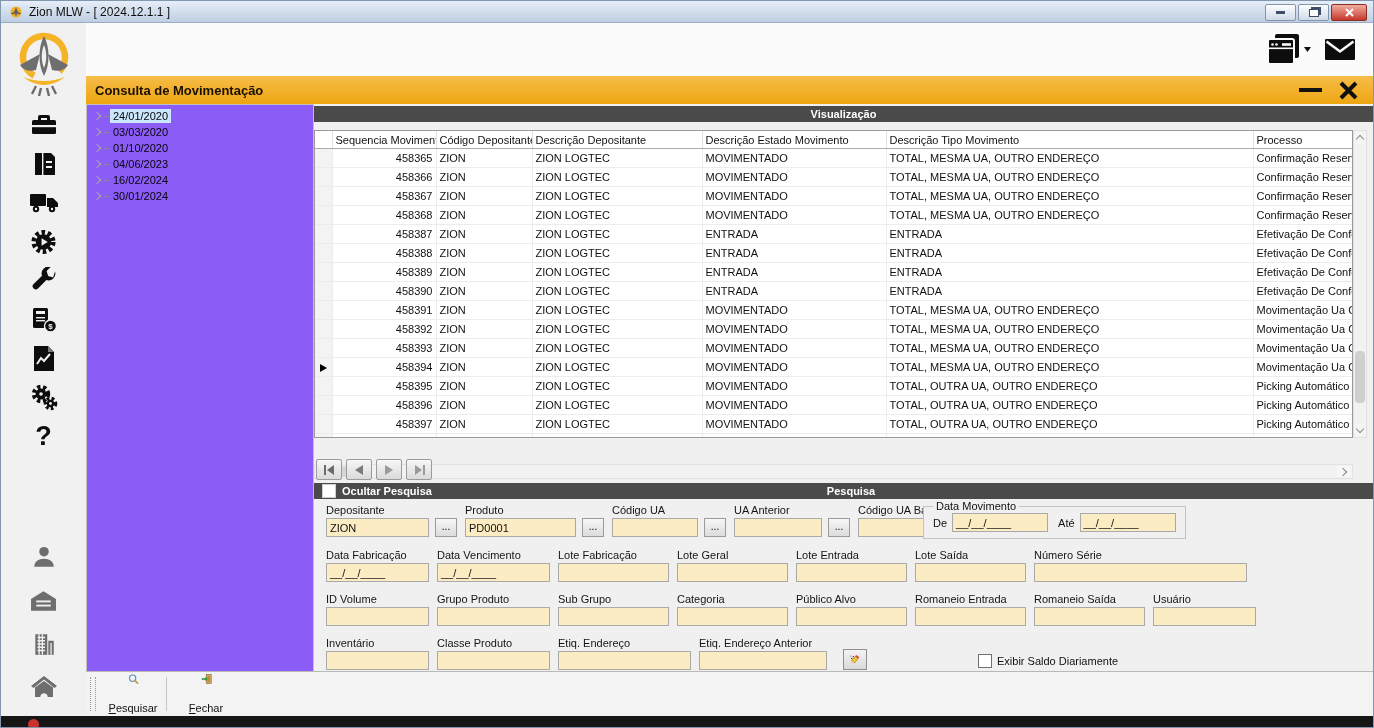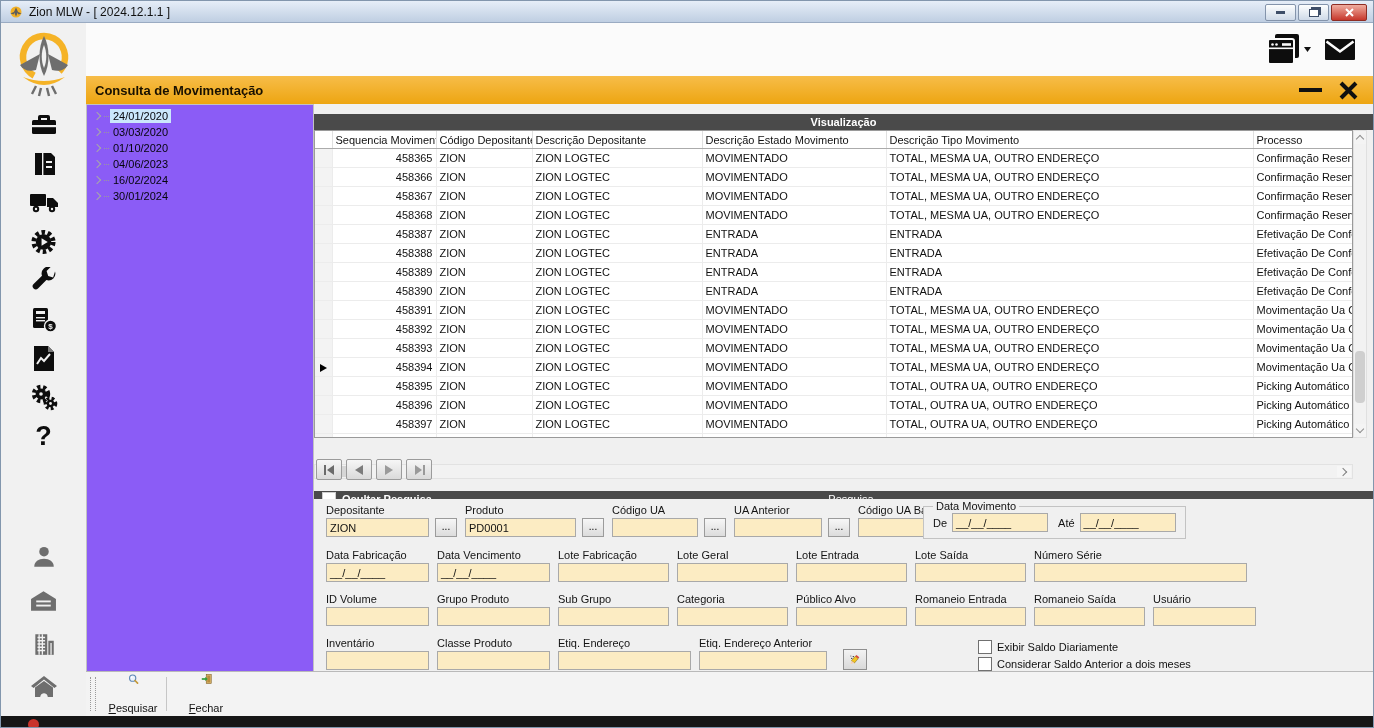--- a/index.html
+++ b/index.html
@@ -45,21 +45,21 @@
     border:1px solid #c2c2c2;box-sizing:border-box;padding-top:3px;}
   .tree-item{height:16px;display:flex;align-items:center;cursor:pointer;}
   .chev{width:5px;height:5px;border-right:1.6px solid #a8a8a8;border-top:1.6px solid #a8a8a8;
     transform:rotate(45deg);margin:0 4px 0 7px;flex:none;}
   .dotdash{width:5px;border-top:1px dotted #9a9a9a;margin-right:1px;flex:none;}
   .tree-label{padding:1px 3px;color:#05050a;}
   .tree-label.selected{background:#cbe7fc;}
 
   
   .rightpanel{position:absolute;left:313px;top:103px;right:0;bottom:55px;background:#f0f0f0;}
-  .darkbar{background:#4a4a4a;color:#fff;font-weight:bold;height:16px;display:flex;align-items:center;margin-top:8px;}
+  .darkbar{background:#4a4a4a;color:#fff;font-weight:bold;height:16px;display:flex;align-items:center;}
   .vizbar{position:absolute;top:2px;left:0;right:0;justify-content:center;}
   .gridwrap{position:absolute;top:26px;left:0;width:1053px;height:308px;}
   .table-zone{position:absolute;left:0;top:0;width:1039px;height:308px;background:#fff;
     border:1px solid #9a9a9a;box-sizing:border-box;overflow:hidden;}
   table.grid{border-collapse:collapse;table-layout:fixed;width:1038px;}
   table.grid th{font-weight:normal;text-align:left;height:17px;padding:0 3px;
     border-bottom:1px solid #ababab;border-right:1px solid #e0e0e0;background:#fff;
     white-space:nowrap;overflow:hidden;}
   table.grid td{height:18px;padding:0 3px;border-bottom:1px solid #ececec;border-right:1px solid #ececec;
     white-space:nowrap;overflow:hidden;}
@@ -85,41 +85,41 @@
 
   
   .pager{position:absolute;top:355px;left:2px;display:flex;gap:4px;}
   .nav-btn{width:26px;height:21px;background:linear-gradient(#f6f6f6,#dadada);
     border:1px solid #9b9b9b;border-radius:2px;display:flex;align-items:center;justify-content:center;cursor:pointer;padding:0;}
 
   
   .searchbar{position:absolute;top:379px;left:0;right:0;}
   .hide-box{display:flex;align-items:center;gap:6px;margin-left:8px;}
   .cbx{width:12px;height:12px;background:#fff;border:1px solid #cfcfcf;flex:none;cursor:pointer;}
-  .pesq-title{position:absolute;left:15px;right:0;text-align:center;font-weight:normal;}
+  .pesq-title{position:absolute;left:15px;right:0;text-align:center;font-weight:bold;}
 
   
   .formarea{position:absolute;top:395px;left:0;right:0;bottom:0;background:#f0f0f0;}
   .f-row{position:absolute;display:flex;gap:8px;align-items:flex-end;}
   .field{display:flex;flex-direction:column;}
   .f-label{margin-bottom:2px;white-space:nowrap;color:#141414;}
   .f-box{height:17px;border:1px solid #a9a9a9;background:#fcecc3;display:flex;align-items:center;
     padding:0 3px;box-sizing:content-box;overflow:hidden;white-space:nowrap;cursor:text;}
   .browse{width:22px;height:19px;margin-left:6px;background:linear-gradient(#f7f7f7,#dcdcdc);
     border:1px solid #9b9b9b;font-size:10px;line-height:1;display:flex;align-items:flex-end;justify-content:center;
     padding-bottom:4px;box-sizing:border-box;cursor:pointer;}
   .fgroup{display:flex;align-items:flex-end;}
   fieldset.dm{position:absolute;left:609px;top:1px;margin:0;border:1px solid #c3c3c3;
     padding:1px 9px 6px 9px;background:#f0f0f0;}
   fieldset.dm legend{padding:0 3px;}
   .dm-inner{display:flex;align-items:center;gap:5px;}
   .dm-inner .f-box{width:88px;}
   .eraser-btn{width:24px;height:21px;margin-left:8px;background:linear-gradient(#f3f3f3,#d9d9d9);
     border:1px solid #8f8f8f;display:flex;align-items:center;justify-content:center;cursor:pointer;}
-  .cb-block{position:absolute;left:664px;top:139px;}
+  .cb-block{position:absolute;left:664px;top:153px;}
   .cb-row{display:flex;align-items:center;gap:5px;height:17px;cursor:pointer;}
   .cbx2{width:12px;height:12px;background:#fff;border:1px solid #707070;flex:none;}
 
   
   .btoolbar{position:absolute;left:85px;right:0;bottom:11px;height:44px;background:#f3f3f3;
     border-top:1px solid #b9b9b9;display:flex;align-items:center;}
   .gripper{width:4px;height:34px;margin-left:4px;border-left:1px dotted #9a9a9a;border-right:1px dotted #9a9a9a;}
   .tool-btn{display:flex;flex-direction:column;align-items:center;justify-content:center;
     min-width:62px;height:40px;gap:1px;cursor:pointer;margin-left:6px;}
   .tool-label{display:block;margin-top:17px;}

